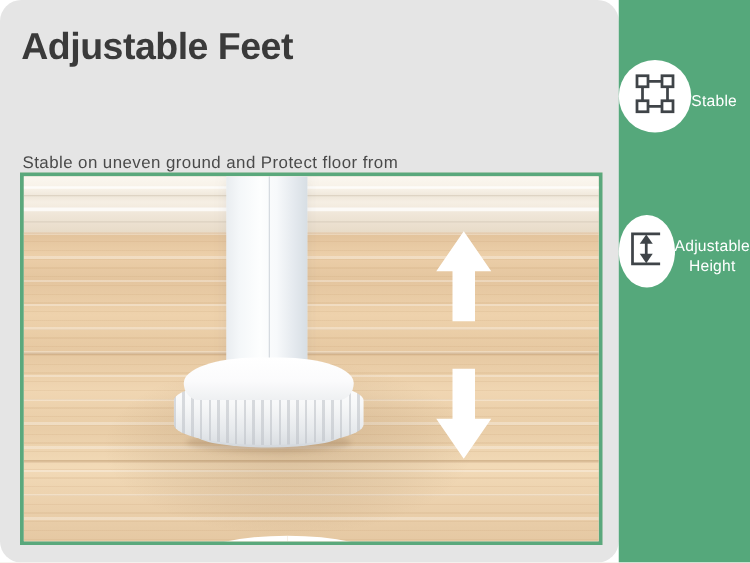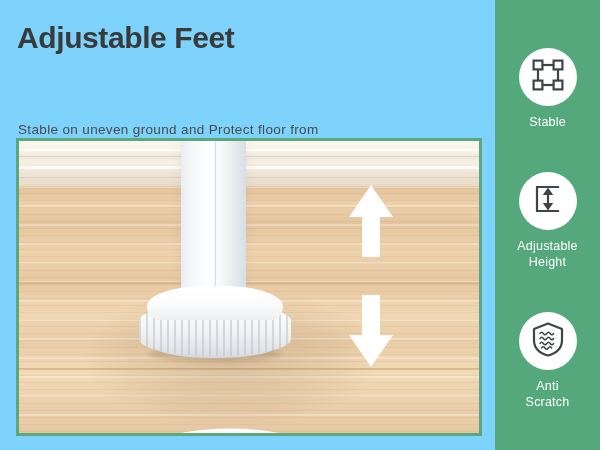--- a/index.html
+++ b/index.html
@@ -9,21 +9,22 @@
     background:#ffffff;
     font-family:"Liberation Sans", sans-serif;
     overflow:hidden;
     position:relative;
   }
   #root{position:absolute;inset:0;width:600px;height:450px;background:#fff;}
 
   
   .left-panel{
     position:absolute;left:0;top:0;width:495px;height:450px;
-    background:#7dd3fc;
+    background:#e5e5e5;
+    border-radius:17px;
   }
   .page-title{
     position:absolute;left:17px;top:22px;
     font-size:30px;font-weight:bold;
     color:#3a3a3a;letter-spacing:-0.4px;
     line-height:1.05;white-space:nowrap;
   }
   .page-subtitle{
     position:absolute;left:18px;top:72px;width:350px;
     font-size:13.5px;color:#4a4a4a;
@@ -128,21 +129,21 @@
   
   .arrow-col{position:absolute;left:322px;top:40px;width:60px;height:190px;}
 
   
   .sidebar{
     position:absolute;left:495px;top:0;width:105px;height:450px;
     background:#55a87b;
   }
   .badge{
     position:absolute;left:0;width:105px;
-    display:flex;flex-direction:column;align-items:center;
+    display:flex;flex-direction:row;align-items:center;
   }
   .badge-0{top:48px;}
   .badge-1{top:172px;}
   .badge-2{top:312px;}
   .badge-circle{
     width:58px;height:58px;border-radius:50%;
     background:#ffffff;
     display:flex;align-items:center;justify-content:center;
   }
   .badge-label{
@@ -247,33 +248,15 @@
             </g>
             <polygon points="17,5.5 11.8,13 22.2,13" fill="#3f4448"></polygon>
             <polygon points="17,28.5 11.8,21 22.2,21" fill="#3f4448"></polygon>
           </svg>
         </span>
       </div>
       <div class="badge-label">Adjustable
 Height</div>
     </div>
 
-    <div class="badge badge-2">
-      <div class="badge-circle">
-        <span>
-          <svg width="34" height="36" viewBox="0 0 34 36">
-            <path d="M17 2.5 L31 8 L31 19 C31 27.5 24.5 32.5 17 34.5
-                     C9.5 32.5 3 27.5 3 19 L3 8 Z" fill="none" stroke="#3f4448" stroke-width="2.2" stroke-linejoin="round"></path>
-            <g fill="none" stroke="#3f4448" stroke-width="1.5" stroke-linecap="round">
-              <path d="M9 12.5 q1.7 -2.4 3.4 0 q1.7 2.4 3.4 0 q1.7 -2.4 3.4 0 q1.7 2.4 3.4 0"></path>
-              <path d="M9 17.5 q1.7 -2.4 3.4 0 q1.7 2.4 3.4 0 q1.7 -2.4 3.4 0 q1.7 2.4 3.4 0"></path>
-              <path d="M9 22.5 q1.7 -2.4 3.4 0 q1.7 2.4 3.4 0 q1.7 -2.4 3.4 0 q1.7 2.4 3.4 0"></path>
-              <path d="M10.5 27 q1.7 -2.4 3.4 0 q1.7 2.4 3.4 0 q1.7 -2.4 3.4 0"></path>
-            </g>
-          </svg>
-        </span>
-      </div>
-      <div class="badge-label">Anti
-Scratch</div>
-    </div>
 
   </div>
 </div>
 
 </body></html>

